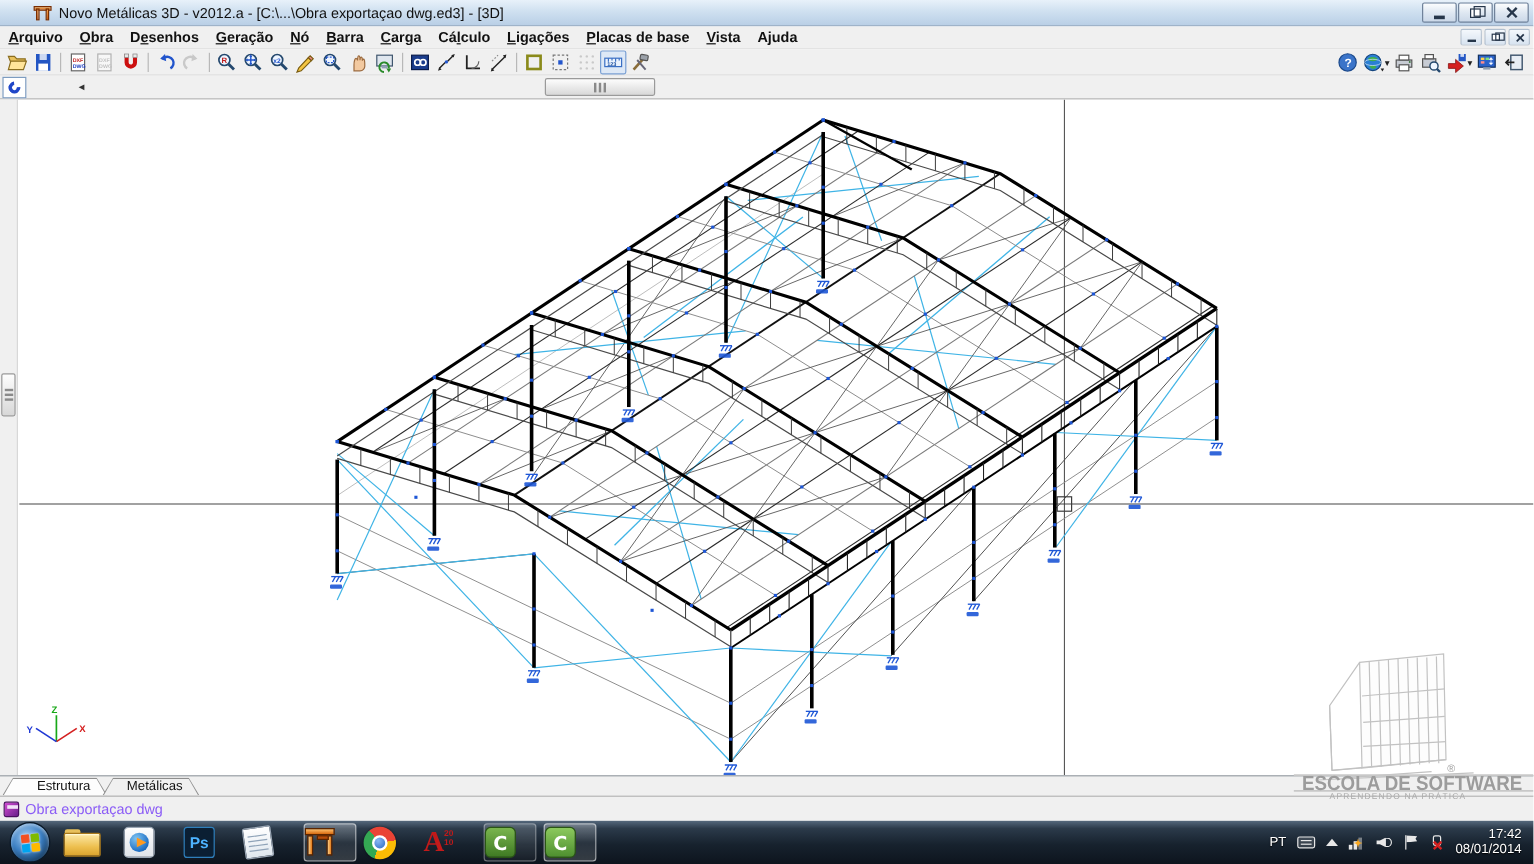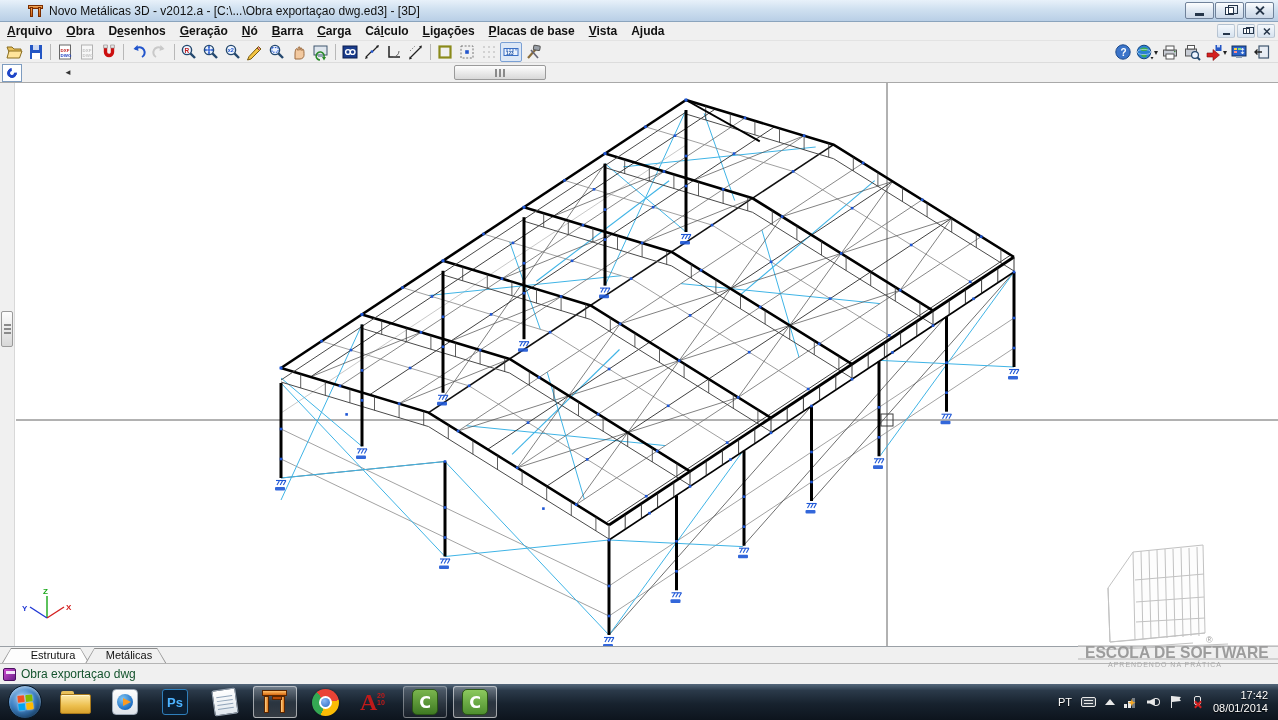--- a/index.html
+++ b/index.html
@@ -78,33 +78,33 @@
   .tab .fill { position:absolute; inset:1px 1px 0 1px; background:#f0f0f0; clip-path:polygon(8px 0,calc(100% - 8px) 0,100% 100%,0 100%); }
   .tab.active .fill { background:#fdfdfd; }
   .tab .lbl { position:relative; display:block; text-align:right; font-size:11px; color:#111; line-height:15px; padding:0 14px; }
 
   
   #statusbar { left:0; top:663px; width:1278px; height:21px; background:#f0f0f0; border-top:1px solid #b5b5b5;
     display:flex; align-items:center; }
   #status-book { width:13px; height:13px; margin:0 5px 0 3px; background:linear-gradient(135deg,#d24bd2,#6a1f8a); border:1px solid #4a1060;
     border-radius:2px; position:relative; }
   #status-book:before { content:""; position:absolute; left:2px; top:2px; width:9px; height:3px; background:#f2e2f8; }
-  #status-text { font-size:12px; color:#14532d; }
+  #status-text { font-size:12px; color:#8b5cf6; }
 
   
   #taskbar { left:0; top:684px; width:1278px; height:36px;
     background:linear-gradient(#55687c,#2b3a4a 18%,#17222e 55%,#0d141d); display:flex; align-items:center; z-index:50; }
   #start-orb { width:34px; height:34px; margin:0 8px 0 8px; border-radius:50%;
     background:radial-gradient(circle at 40% 35%, #9ec9f0, #3a7ec2 45%, #12314f 85%);
     border:1px solid #0a1826; position:relative; box-shadow:inset 0 2px 3px rgba(255,255,255,.5); }
   .flag { position:absolute; left:9px; top:9px; width:16px; height:16px; transform:rotate(-6deg); display:grid; grid-template-columns:7px 7px; grid-template-rows:7px 7px; gap:1px; }
   .flag i { border-radius:1px; box-shadow:0 0 2px rgba(255,255,255,.8); }
   .flag i:nth-child(1){background:#f25022;} .flag i:nth-child(2){background:#7fba00;}
   .flag i:nth-child(3){background:#00a4ef;} .flag i:nth-child(4){background:#ffb900;}
-  .tb-item { width:44px; height:32px; margin:0 3px; display:flex; align-items:center; justify-content:center; border-radius:3px; position:relative; }
+  .tb-item { width:44px; height:32px; margin:0 3px; display:flex; align-items:center; border-radius:3px; position:relative; }
   .tb-item.active { border:1px solid rgba(255,255,255,.55); background:linear-gradient(rgba(255,255,255,.28),rgba(255,255,255,.08) 50%,rgba(255,255,255,.16)); }
   .tb-item.open { border:1px solid rgba(255,255,255,.35); background:linear-gradient(rgba(255,255,255,.16),rgba(255,255,255,.04)); }
 
   #tray { margin-left:auto; display:flex; align-items:center; gap:9px; padding-right:10px; color:#fff; }
   #tray .txt { font-size:11px; color:#fff; text-shadow:0 1px 1px #000; }
   .tri-kbd { width:15px; height:10px; border:1px solid #e8e8e8; border-radius:2px; background:rgba(255,255,255,.15); position:relative; }
   .tri-kbd:before { content:""; position:absolute; left:2px; top:2px; width:9px; height:1px; background:#e8e8e8; box-shadow:0 3px 0 #e8e8e8; }
   .tri-up { width:0; height:0; border-left:5px solid transparent; border-right:5px solid transparent; border-bottom:6px solid #e8e8e8; }
   .tri-net { position:relative; width:14px; height:11px; }
   .tri-net i { position:absolute; bottom:0; width:3px; background:#e8e8e8; }

